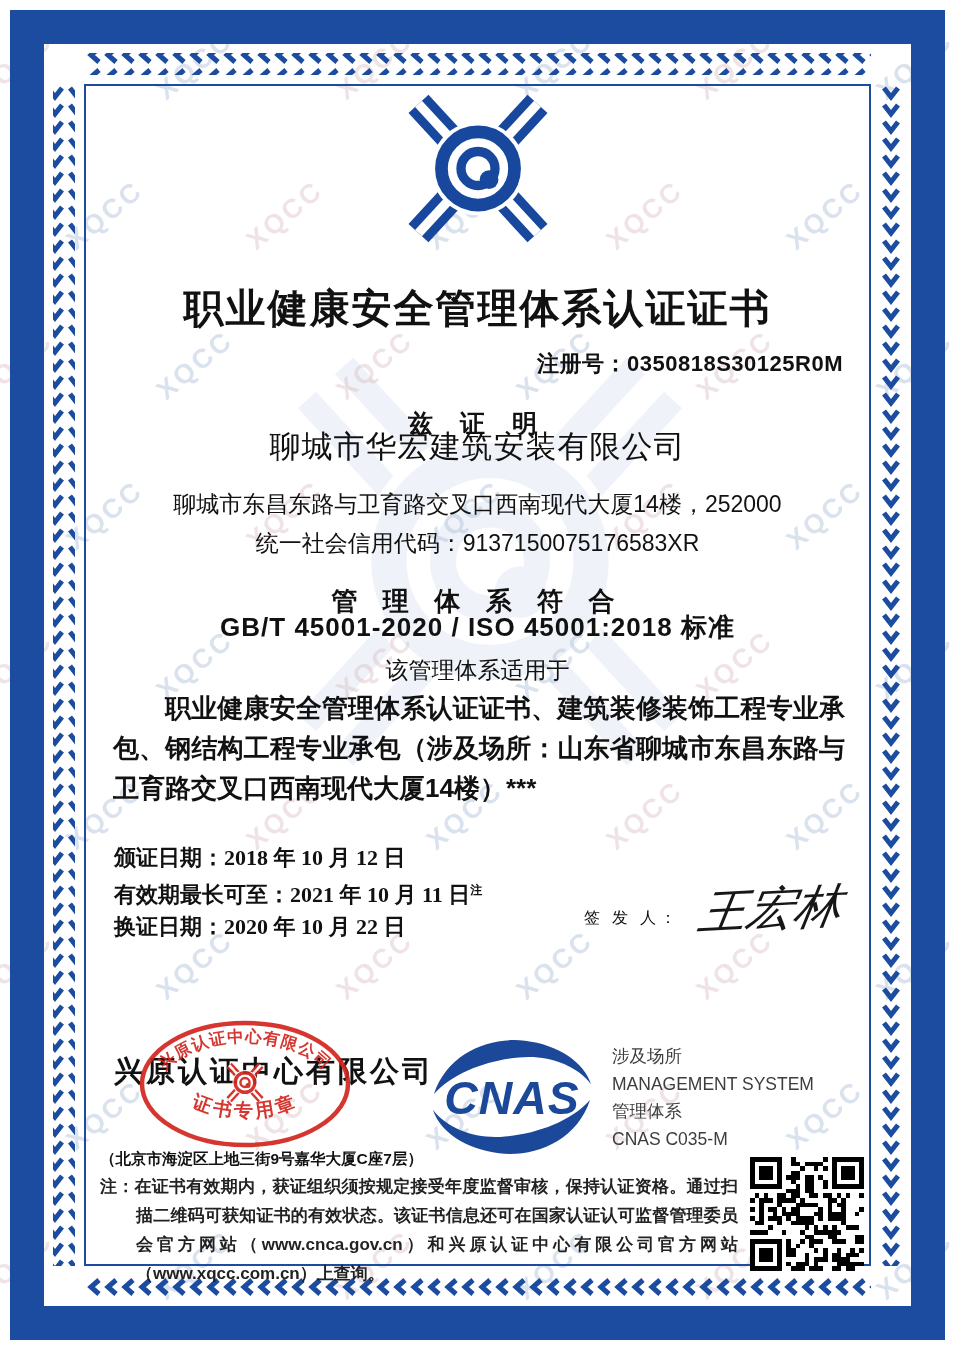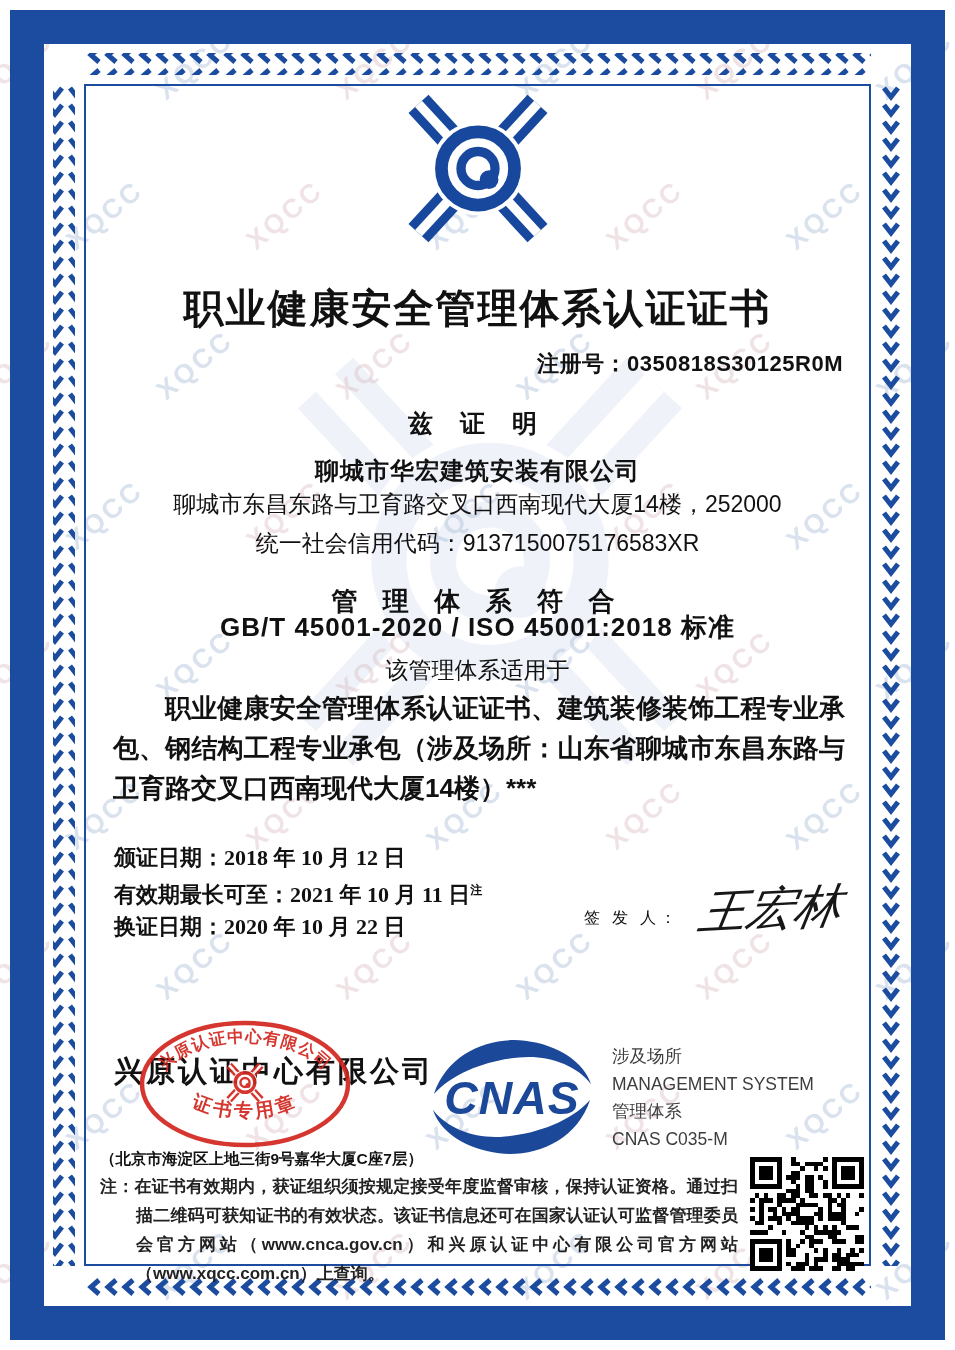--- a/index.html
+++ b/index.html
@@ -23,21 +23,21 @@
 
   
   .content{position:absolute;inset:0;z-index:6;}
   .abs{position:absolute;}
   .center{left:86px;width:783px;text-align:center;}
 
   .logo-wrap{top:92px;left:50%;transform:translateX(-50%);}
   .title{top:281px;font-size:40px;font-weight:900;color:var(--ink);letter-spacing:2px;}
   .regline{top:349px;right:112px;font-size:22px;font-weight:bold;color:var(--ink);letter-spacing:.5px;}
   .certify{top:407px;font-size:25px;font-weight:bold;letter-spacing:.4em;color:var(--ink);}
-  .company{top:455px;font-size:24px;font-weight:700;color:var(--ink);letter-spacing:1px;}
+  .company{top:426px;font-size:31px;font-weight:400;color:var(--ink);letter-spacing:1px;}
   .address{top:489px;font-size:23px;color:var(--ink);}
   .code{top:528px;font-size:23px;color:var(--ink);}
   .conform{top:584px;font-size:26px;font-weight:bold;letter-spacing:.35em;color:var(--ink);}
   .standard{top:610px;font-size:26px;font-weight:bold;color:var(--ink);letter-spacing:1px;}
   .intro{top:655px;font-size:23px;color:var(--ink);}
   .scope{top:688px;left:113px;width:732px;font-size:26px;font-weight:bold;line-height:40px;
          text-indent:2em;text-align:justify;color:var(--ink);}
   .dates{top:842px;left:114px;font-size:22px;font-weight:bold;line-height:32px;
          font-family:"Liberation Serif","DejaVu Serif",serif;color:var(--ink);}
   .dates sup{font-size:12px;font-weight:bold;}

